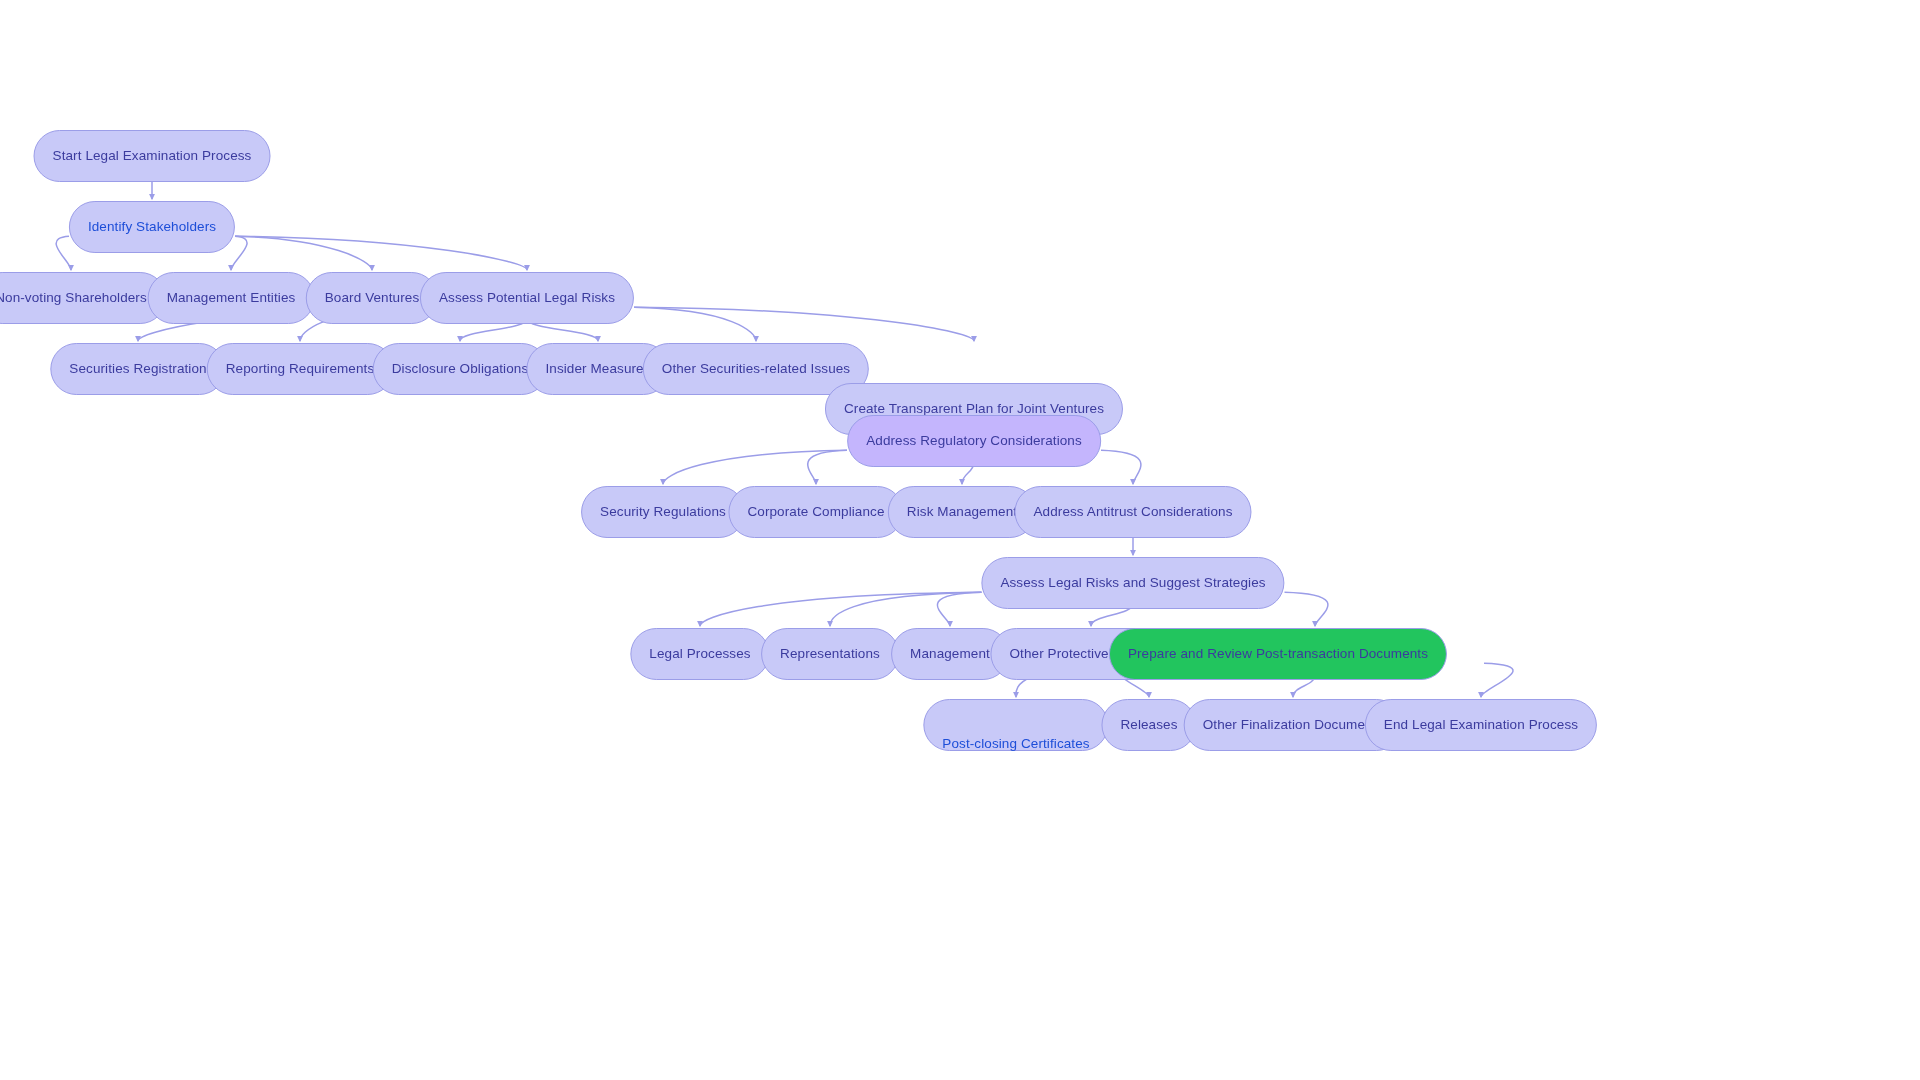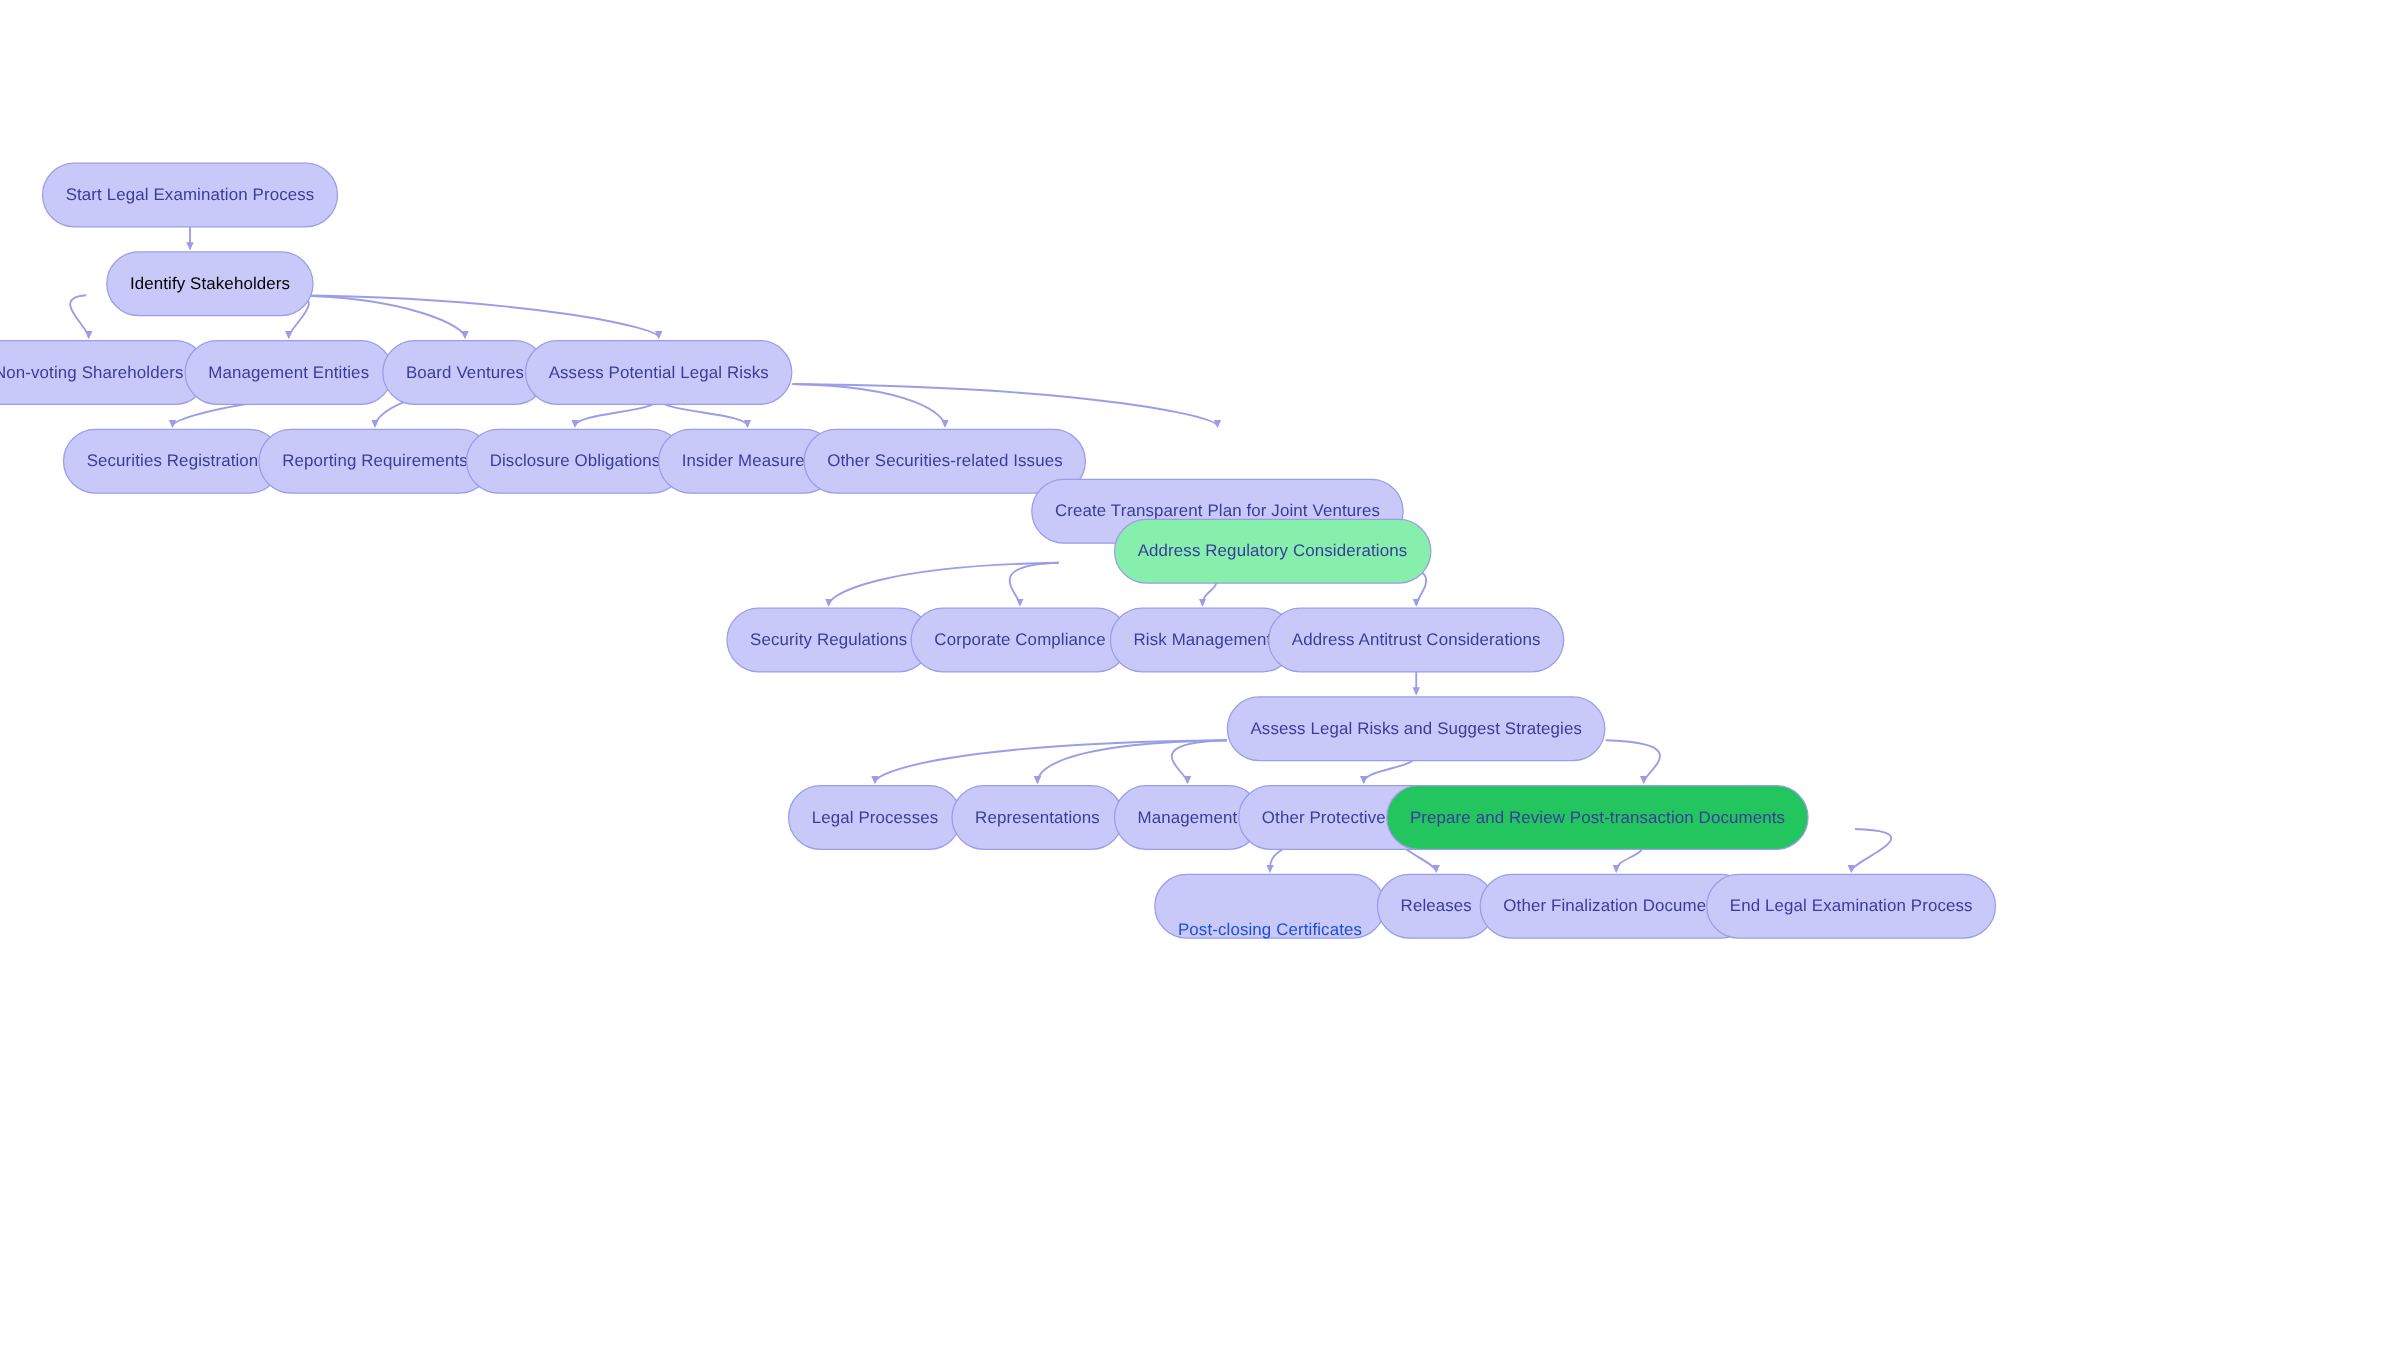--- a/index.html
+++ b/index.html
@@ -83,21 +83,21 @@
       <path d="M1284.5,592.24 C1359.12,594.2656000000001 1315,617.2224 1315,626" fill="none" stroke="#9b9de8" stroke-width="1.5" marker-end="url(#arrowhead)"></path>
       <path d="M1146,663.24 C1009.9549999999999,665.2656000000001 1016,688.2224 1016,697" fill="none" stroke="#9b9de8" stroke-width="1.5" marker-end="url(#arrowhead)"></path>
       <path d="M1146,663.24 C1078.9615384615386,665.2656000000001 1149,688.2224 1149,697" fill="none" stroke="#9b9de8" stroke-width="1.5" marker-end="url(#arrowhead)"></path>
       <path d="M1315,675 C1315,686 1293,686 1293,697" fill="none" stroke="#9b9de8" stroke-width="1.5" marker-end="url(#arrowhead)"></path>
       <path d="M1484,663.24 C1551.0384615384614,665.2656000000001 1481,688.2224 1481,697" fill="none" stroke="#9b9de8" stroke-width="1.5" marker-end="url(#arrowhead)"></path>
     </svg>
   <div id="node-layer">
       <div class="node" style="left: 152px; top: 156px; background: rgb(200, 201, 248); border-color: rgb(155, 157, 232); color: rgb(59, 59, 158);">
         <span class="node-label">Start Legal Examination Process</span>
       </div>
-      <div class="node" style="left: 168px; top: 227px; background: rgb(200, 201, 248); border-color: rgb(155, 157, 232); color: #000000; text-align: right;">
+      <div class="node" style="left: 152px; top: 227px; background: rgb(200, 201, 248); border-color: rgb(155, 157, 232); color: #1d4ed8; text-align: right;">
         <span class="node-label">Identify Stakeholders</span>
       </div>
       <div class="node" style="left: 71px; top: 298px; background: rgb(200, 201, 248); border-color: rgb(155, 157, 232); color: rgb(59, 59, 158);">
         <span class="node-label">Non-voting Shareholders</span>
       </div>
       <div class="node" style="left: 231px; top: 298px; background: rgb(200, 201, 248); border-color: rgb(155, 157, 232); color: rgb(59, 59, 158);">
         <span class="node-label">Management Entities</span>
       </div>
       <div class="node" style="left: 372px; top: 298px; background: rgb(200, 201, 248); border-color: rgb(155, 157, 232); color: rgb(59, 59, 158);">
         <span class="node-label">Board Ventures</span>
@@ -116,21 +116,21 @@
       </div>
       <div class="node" style="left: 598px; top: 369px; background: rgb(200, 201, 248); border-color: rgb(155, 157, 232); color: rgb(59, 59, 158);">
         <span class="node-label">Insider Measures</span>
       </div>
       <div class="node" style="left: 756px; top: 369px; background: rgb(200, 201, 248); border-color: rgb(155, 157, 232); color: rgb(59, 59, 158);">
         <span class="node-label">Other Securities-related Issues</span>
       </div>
       <div class="node" style="left: 974px; top: 369px; background: rgb(200, 201, 248); border-color: rgb(155, 157, 232); color: rgb(59, 59, 158); margin-top: 40px;">
         <span class="node-label">Create Transparent Plan for Joint Ventures</span>
       </div>
-      <div class="node" style="left: 1018px; top: 441px; background: #86efac; border-color: rgb(155, 157, 232); color: rgb(59, 59, 158);">
+      <div class="node" style="left: 974px; top: 441px; background: #c4b5fd; border-color: rgb(155, 157, 232); color: rgb(59, 59, 158);">
         <span class="node-label">Address Regulatory Considerations</span>
       </div>
       <div class="node" style="left: 663px; top: 512px; background: rgb(200, 201, 248); border-color: rgb(155, 157, 232); color: rgb(59, 59, 158);">
         <span class="node-label">Security Regulations</span>
       </div>
       <div class="node" style="left: 816px; top: 512px; background: rgb(200, 201, 248); border-color: rgb(155, 157, 232); color: rgb(59, 59, 158);">
         <span class="node-label">Corporate Compliance</span>
       </div>
       <div class="node" style="left: 962px; top: 512px; background: rgb(200, 201, 248); border-color: rgb(155, 157, 232); color: rgb(59, 59, 158);">
         <span class="node-label">Risk Management</span>

